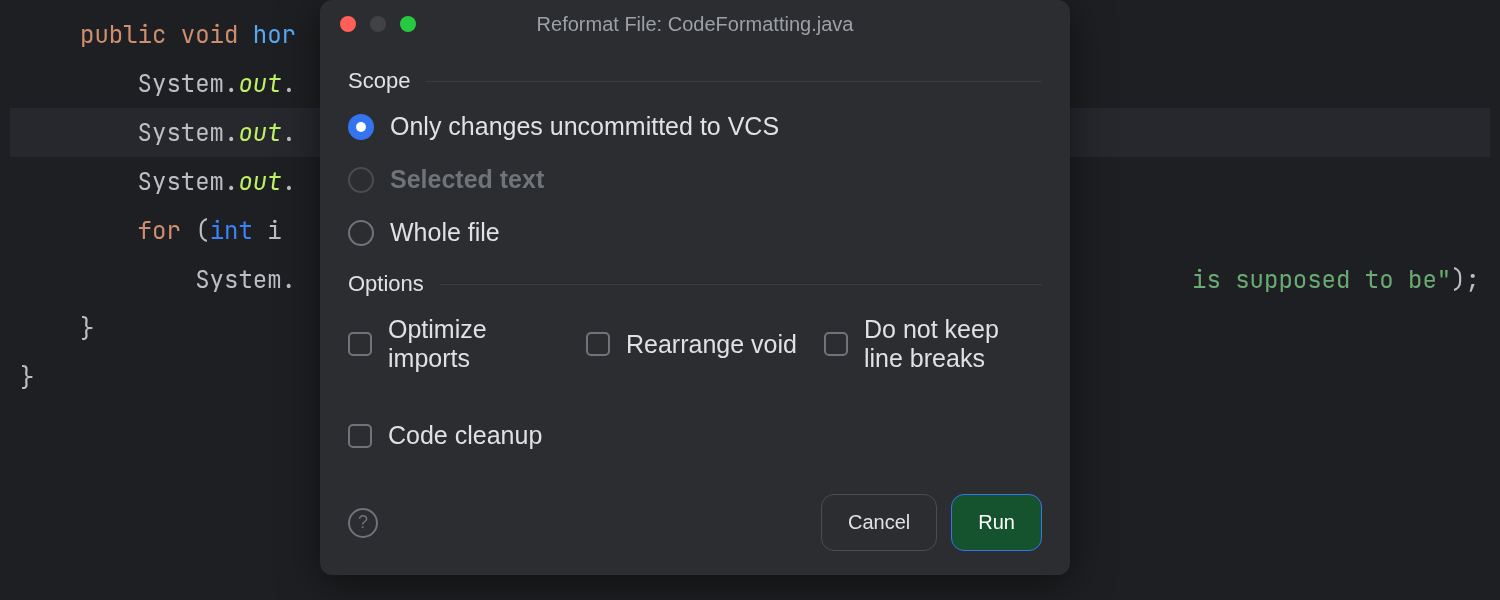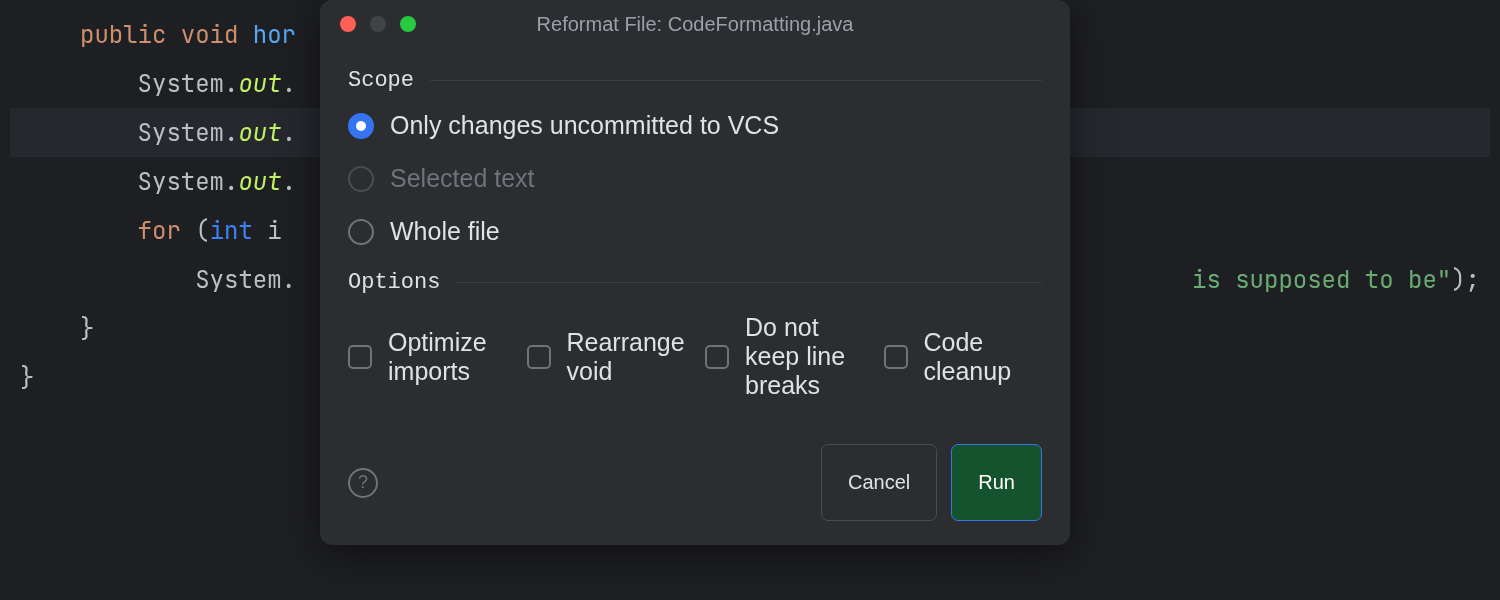--- a/index.html
+++ b/index.html
@@ -54,54 +54,54 @@
     .tl.yellow { background:#414245; }
     .tl.green { background:#28c840; }
     .title {
       position:absolute; left:0; right:0; text-align:center;
       font-size: 20px; color:#9da0a8; font-weight:500;
       pointer-events:none;
     }
     .body { padding: 18px 28px 24px 28px; }
     .section-head {
       display:flex; align-items:center; gap:16px;
-      font-size:22px; color:#dfe1e5; margin-bottom:18px; margin-top:10px;font-family:Liberation Mono, monospace;
+      font-size:22px; color:#dfe1e5; margin-bottom:18px; margin-top:10px;
     }
     .section-head .rule { flex:1; height:1px; background:#3a3c40; }
     .radio-row, .check-row {
       display:flex; align-items:center; gap:16px;
       font-size:25px; margin-bottom:24px; cursor:pointer;
     }
-    .radio-row.disabled { color:#6f737a; cursor:default;}
+    .radio-row.disabled { color:#6f737a; cursor:default;font-weight:bold;}
     .radio {
       width:26px; height:26px; border-radius:50%;
       border:2px solid #6f737a; display:flex;align-items:center;justify-content:center;
       flex-shrink:0;
     }
     .radio.selected { border-color:#3574f0; background:#3574f0; border-width:3px;}
     .radio.selected::after{content:"";width:10px;height:10px;border-radius:50%;background:#fff;}
     .radio.disabled { border-color:#4a4c50;}
     .checkbox {
       width:24px;height:24px;border-radius:5px;border:2px solid #6f737a;flex-shrink:0;
     }
     .opts-grid {
-      display:grid; grid-template-columns:1fr 1fr 1fr 1fr; row-gap:24px; column-gap:20px;
+      display:grid; grid-template-columns:1fr 1fr 1fr; row-gap:24px; column-gap:20px;
       margin-bottom:20px;
     }
     .footer {
       display:flex; align-items:center; gap:14px; margin-top:12px;
     }
     .help {
       width:30px;height:30px;border-radius:50%;border:2px solid #6f737a;
       display:flex;align-items:center;justify-content:center;color:#6f737a;
       font-size:18px;cursor:pointer;
     }
     .spacer{flex:1;}
     .btn {
-      padding:26px 26px;font-size:20px;border-radius:7px;cursor:pointer;
+      padding:16px 26px;font-size:20px;border-radius:13px;cursor:pointer;
       border:1px solid #4a4c50;background:#2b2d30;color:#dfe1e5;text-align:right;
     }
     .btn.primary { background:#14532d;border-color:#3574f0;color:#fff;font-weight:400;}
   </style>
 </head>
 <body>
 
 <div class="editor" id="editor">
     <div class="line"><span class="kw-public">public </span><span class="kw-void">void </span><span class="method">hor</span></div>
     <div class="line">    <span class="ident">System.</span><span class="field-it">out</span><span class="pn">.</span></div>

